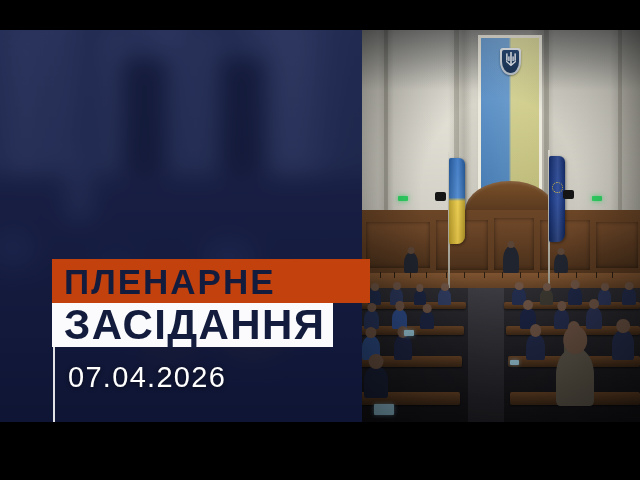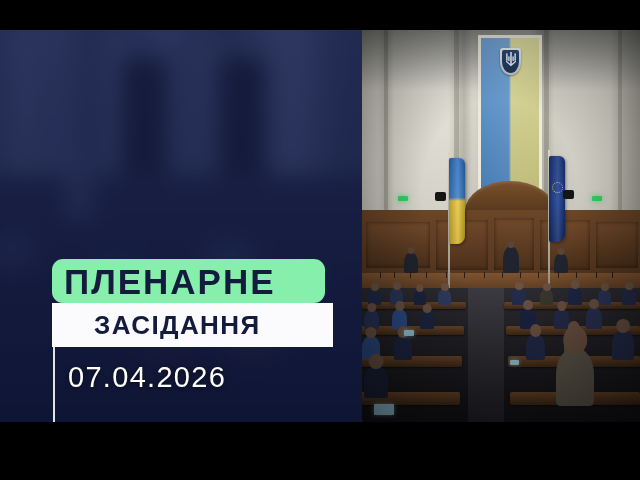--- a/index.html
+++ b/index.html
@@ -125,28 +125,28 @@
   .bl-fig { position:absolute; width:26px; height:70px; border-radius:14px 14px 4px 4px;
             background:rgba(120,132,166,.8); }
   .left-grade { position:absolute; inset:0;
                 background:linear-gradient(180deg, rgba(16,24,64,.62) 0%, rgba(14,20,56,.70) 55%, rgba(10,15,44,.80) 100%);
                 mix-blend-mode:multiply; }
   .left-tint { position:absolute; inset:0; background:rgba(28,40,96,.42); }
   .left-fade { position:absolute; right:0; top:0; width:70px; height:392px;
                background:linear-gradient(90deg, rgba(10,16,44,0), rgba(10,16,44,.0)); }
 
   
-  .band-orange { position:absolute; left:52px; top:229px; width:273px; height:44px;
-                 background:#86efac; display:flex; align-items:center;border-radius:11px; }
+  .band-orange { position:absolute; left:52px; top:229px; width:318px; height:44px;
+                 background:#c2410c; display:flex; align-items:center; }
   .band-white  { position:absolute; left:52px; top:273px; width:281px; height:44px;
                  background:#fbfbfd; display:flex; align-items:center; }
   .band-orange .txt, .band-white .txt {
       font-weight:700; font-size:35px; letter-spacing:2.0px; line-height:1;
       color:#131c3d; padding-left:12px; white-space:nowrap; }
-  .band-white .txt { font-size:26px; letter-spacing:1.4px;margin-left:30px; }
+  .band-white .txt { font-size:42px; letter-spacing:1.4px; }
 
   .vline { position:absolute; left:53px; top:317px; width:1.6px; height:105px;
            background:rgba(255,255,255,.88); }
   .date { position:absolute; left:68px; top:331px;
           font-size:29px; letter-spacing:1.3px; color:#ffffff; font-weight:400;
           text-shadow:0 1px 4px rgba(0,0,0,.6); white-space:nowrap; }
 
   
   .bar-top { position:absolute; left:0; top:0; width:640px; height:30px; background:#000; z-index:40; }
   .bar-bot { position:absolute; left:0; top:422px; width:640px; height:58px; background:#000; z-index:40; }

